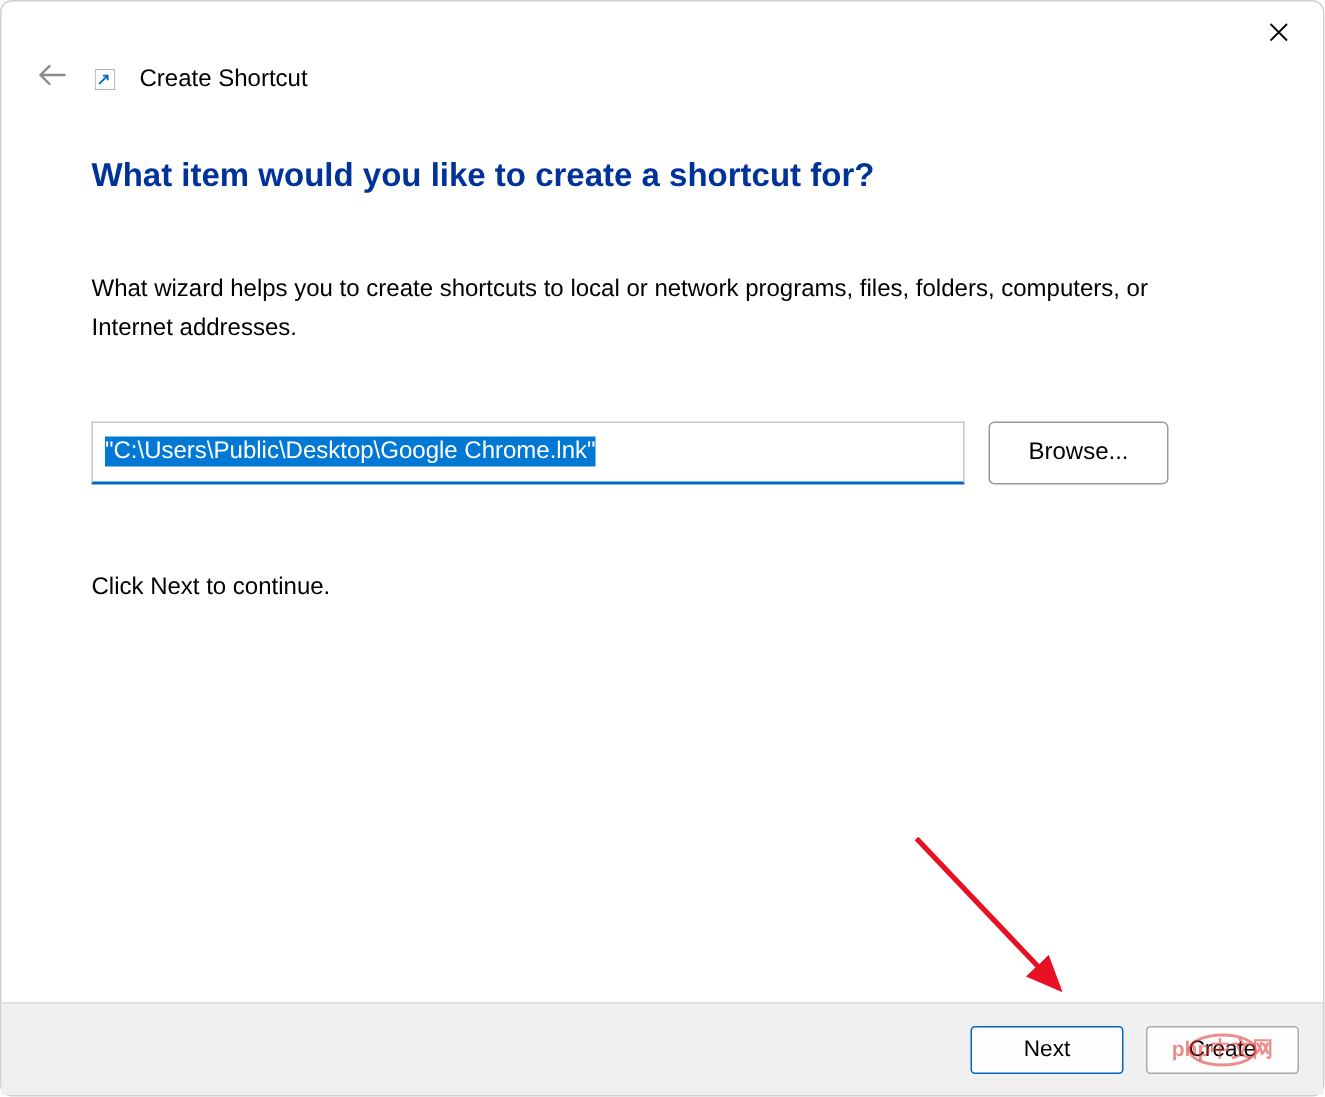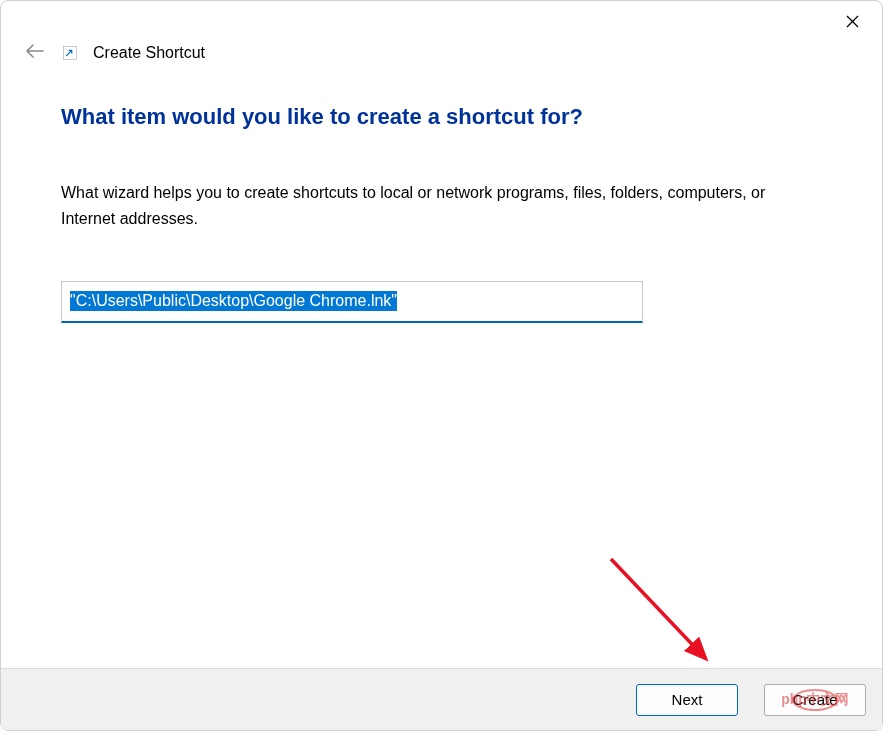--- a/index.html
+++ b/index.html
@@ -133,21 +133,21 @@
       margin-top: 60px;
     }
     .footer {
       height: 62px;
       background: #f0f0f0;
       border-top: 1px solid #dcdcdc;
       display: flex;
       justify-content: flex-end;
       align-items: center;
       padding-right: 16px;
-      gap: 26px;
+      gap: 15px;
     }
     .footer-btn {
       width: 102px;
       height: 32px;
       border: 1px solid #aaa;
       border-radius: 3px;
       background: #fdfdfd;
       font-size: 15px;
       cursor: pointer;
       display: flex;
@@ -220,22 +220,24 @@
   <div class="content">
     <h1 class="heading">What item would you like to create a shortcut for?</h1>
 
     <p class="description">What wizard helps you to create shortcuts to local or network programs, files, folders, computers, or Internet addresses.</p>
 
 
     <div class="input-row">
       <div class="location-input">
         <span class="selected">"C:\Users\Public\Desktop\Google Chrome.lnk"</span>
       </div>
-    </div>
-
+      <button class="browse-btn">Browse...</button>
+    </div>
+
+    <p class="continue-text">Click Next to continue.</p>
   </div>
 
   <div class="footer">
     <button class="footer-btn next">Next</button>
     <button class="footer-btn cancel">
       <span>Create</span>
       <span class="watermark-oval"></span>
       <span class="watermark">php中文网</span>
     </button>
   </div>

